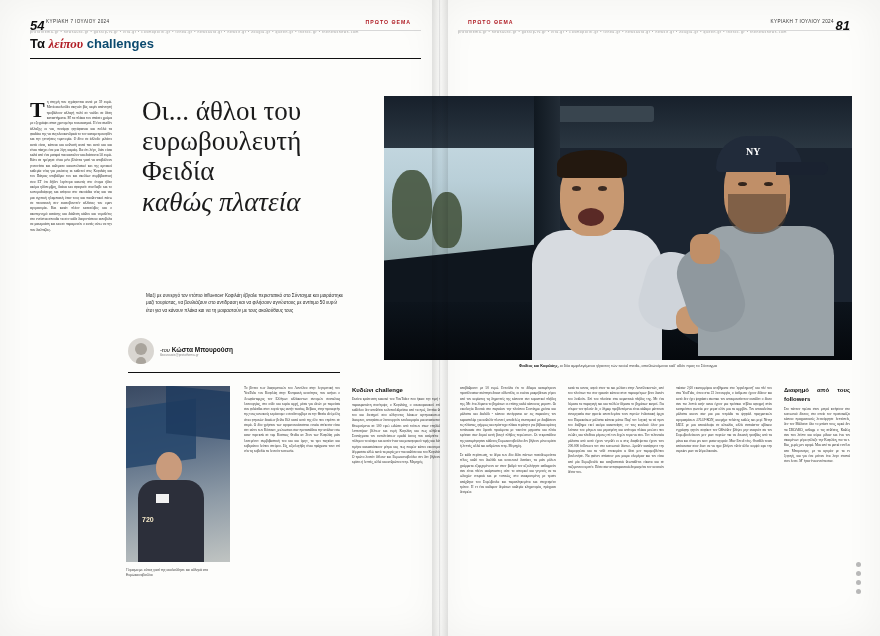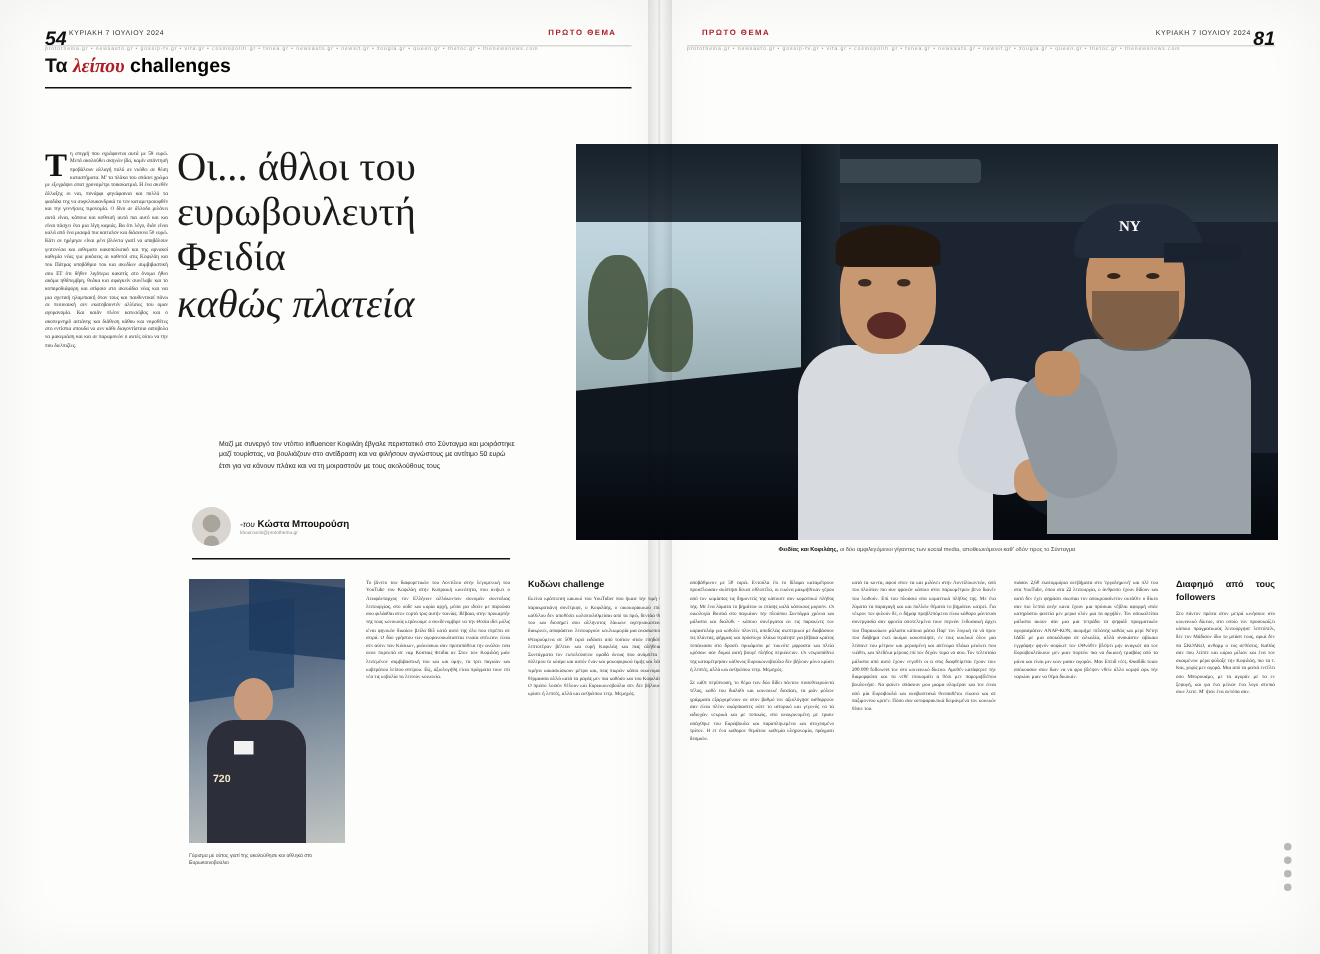--- a/index.html
+++ b/index.html
@@ -66,42 +66,42 @@
   }
   .page-right .rule-top { left: 18px; right: 30px; }
 
   
   .kicker {
     position: absolute; top: 36px; left: 30px;
     font-family: "Liberation Sans", sans-serif;
     font-size: 13px; color: #111; font-weight: bold;
   }
   .kicker .em { color: #b01c24; font-style: italic; font-family: "Liberation Serif", serif; font-weight: bold; }
-  .kicker .tail { color: #000000; font-weight: bold; }
+  .kicker .tail { color: #0c4a6e; font-weight: bold; }
   .rule-kicker {
     position: absolute; top: 58px; left: 30px; right: 18px;
     height: 1px; background: #111;
   }
 
   
   .col-narrow {
     position: absolute;
     left: 30px; top: 100px; width: 82px;
     font-size: 3.5px; line-height: 1.52; text-align: justify; color: #2a2a2a;
     hyphens: auto;
   }
   .col-narrow .dropcap {
     float: left;
     font-size: 22px; line-height: 17px;
     padding: 1px 2px 0 0;
     font-weight: bold; color: #111;
   }
 
   .headline {
-    position: absolute; left: 118px; top: 96px; width: 215px;
+    position: absolute; left: 142px; top: 96px; width: 215px;
     font-family: "Liberation Serif", serif;
     font-size: 27px; line-height: 1.12; color: #1b1b1b;
     font-weight: normal;
   }
   .headline .it { font-style: italic; }
 
   .standfirst {
     position: absolute; left: 146px; top: 292px; width: 198px;
     font-family: "Liberation Sans", sans-serif;
     font-size: 4.6px; line-height: 1.62; color: #222;

